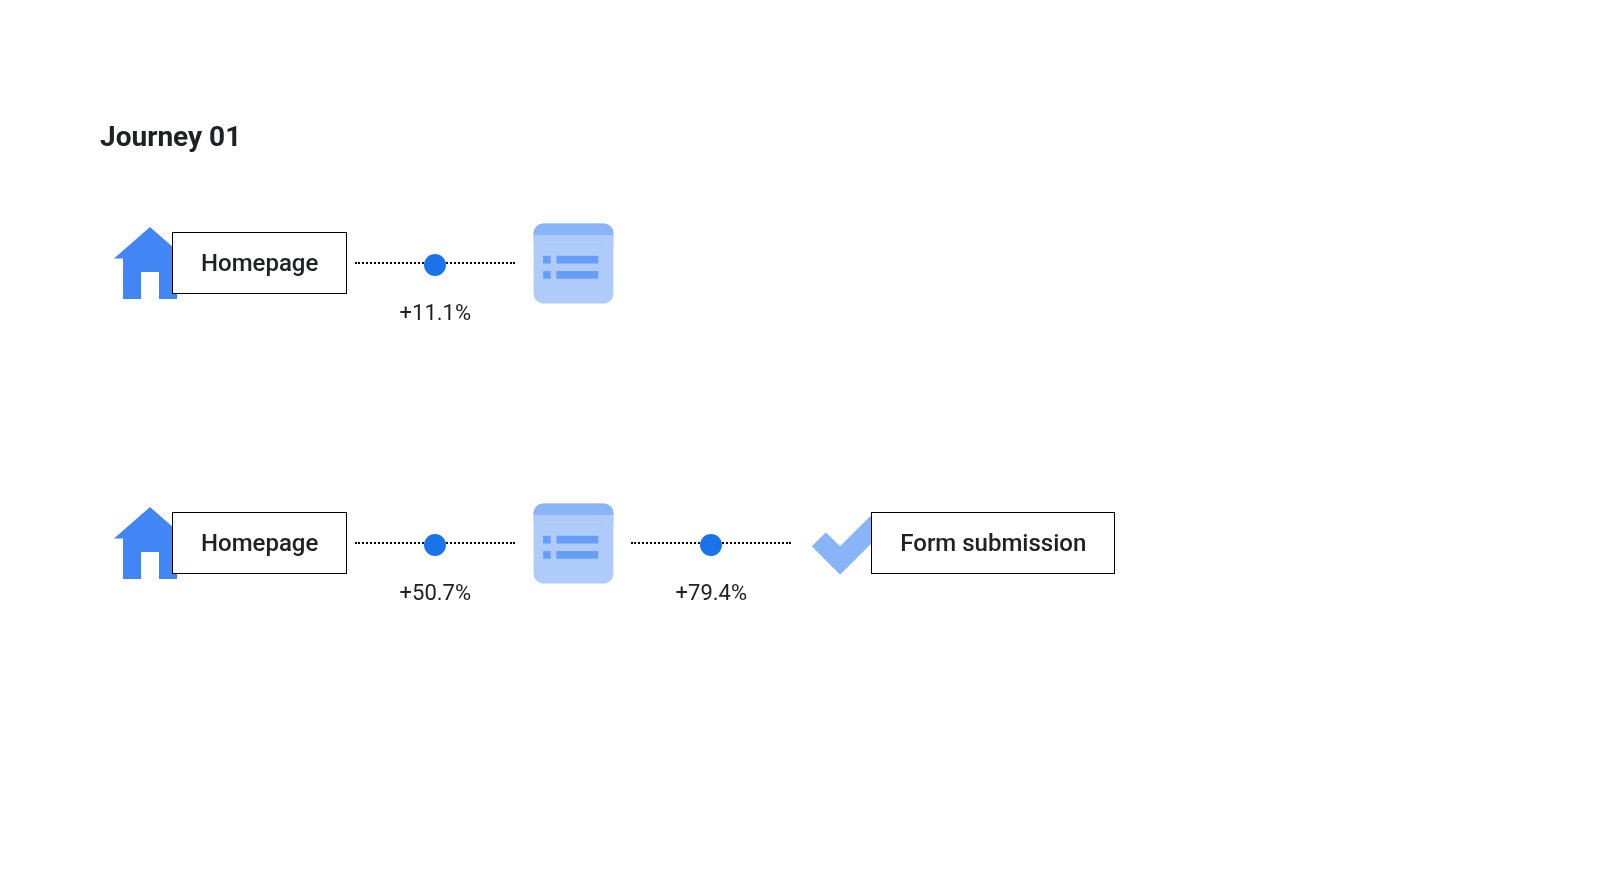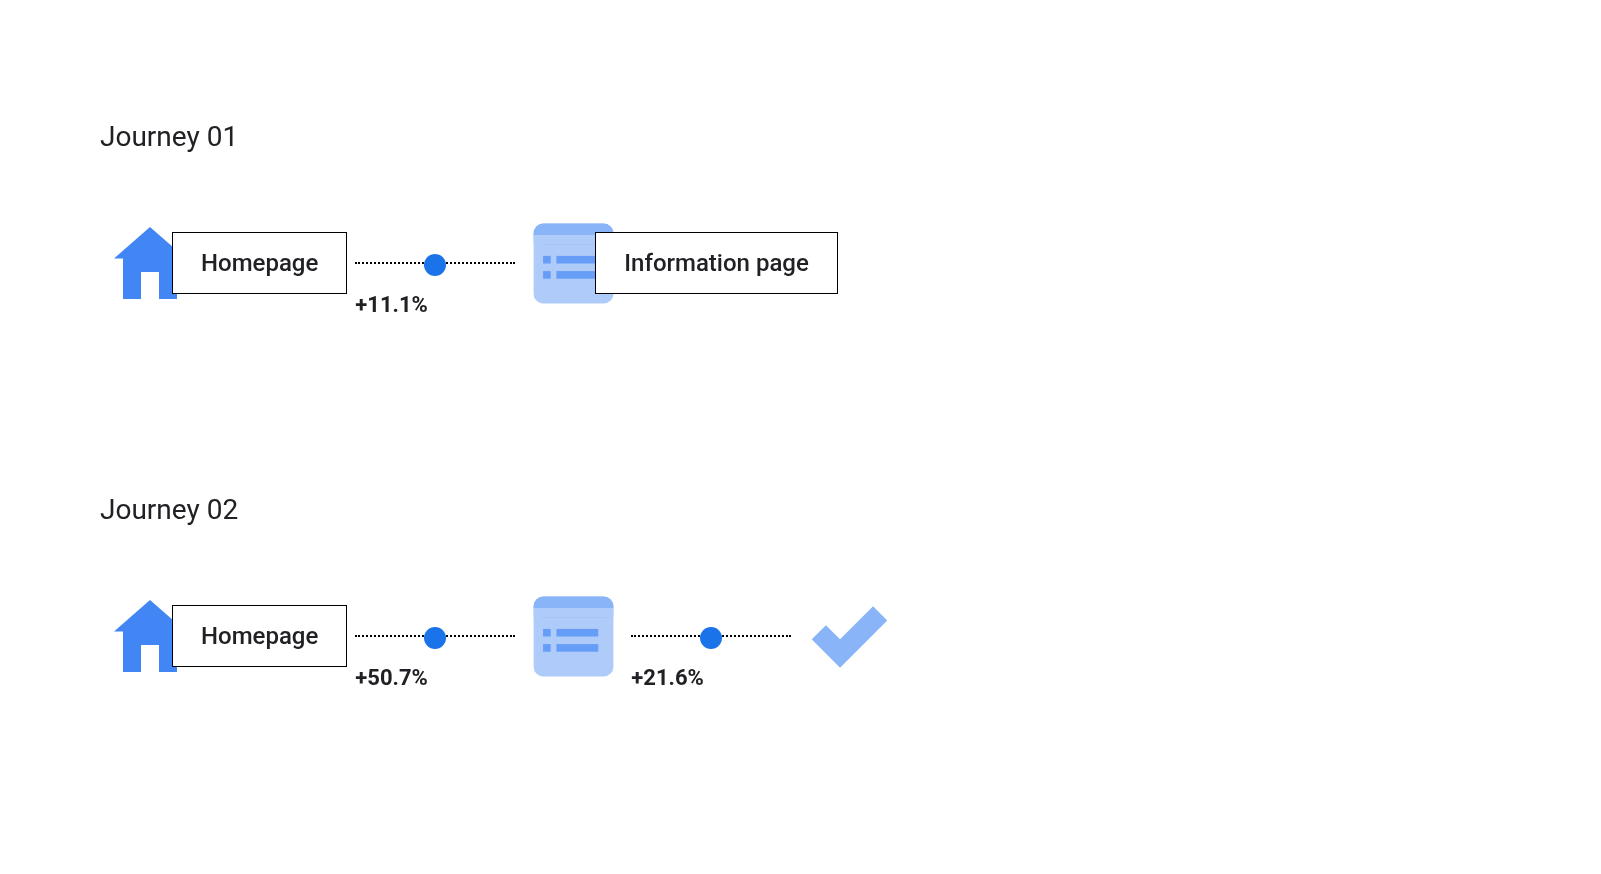--- a/index.html
+++ b/index.html
@@ -9,21 +9,21 @@
       width: 1601px;
       height: 874px;
       position: relative;
       padding: 120px 100px;
     }
     .journey {
       margin-bottom: 180px;
     }
     .journey-title {
       font-size: 28px;
-      font-weight: 400;
+      font-weight: 700;
       color: #202124;
       margin-bottom: 60px;
     }
     .flow {
       display: flex;
       align-items: center;
       position: relative;
     }
     .node {
       display: flex;
@@ -67,27 +67,27 @@
       height: 22px;
       background: #1a73e8;
       border-radius: 50%;
       position: absolute;
       top: -10px;
       left: 50%;
       transform: translateX(-50%);
     }
     .connector-label {
       font-size: 22px;
-      font-weight: 700;
+      font-weight: 400;
       color: #202124;
       margin-top: 28px;
       position: absolute;
-      top: 2px;
+      top: 10px;
       width: 100%;
-      text-align: left;
+      text-align: center;
     }
   </style>
 </head>
 <body>
 
 <div class="journey">
   <div class="journey-title">Journey 01</div>
   <div class="flow">
 
     <div class="node">
@@ -111,28 +111,26 @@
         <svg width="95" height="95" viewBox="0 0 100 100">
           <rect x="8" y="8" width="84" height="84" rx="10" fill="#aecbfa"></rect>
           <rect x="8" y="8" width="84" height="22" rx="10" fill="#8ab4f8"></rect>
           <rect x="8" y="20" width="84" height="10" fill="#aecbfa"></rect>
           <rect x="18" y="42" width="8" height="8" fill="#669df6"></rect>
           <rect x="32" y="42" width="44" height="8" fill="#669df6"></rect>
           <rect x="18" y="58" width="8" height="8" fill="#669df6"></rect>
           <rect x="32" y="58" width="44" height="8" fill="#669df6"></rect>
         </svg>
       </div>
-      <div class="label-box">Information page</div>
     </div>
 
   </div>
 </div>
 
 <div class="journey">
-  <div class="journey-title">Journey 02</div>
   <div class="flow">
 
     <div class="node">
       <div class="icon-container">
         <svg width="90" height="90" viewBox="0 0 100 100">
           <path d="M50 10 L90 45 L80 45 L80 90 L60 90 L60 60 L40 60 L40 90 L20 90 L20 45 L10 45 Z" fill="#4285f4"></path>
         </svg>
       </div>
       <div class="label-box">Homepage</div>
     </div>
@@ -155,25 +153,26 @@
           <rect x="18" y="58" width="8" height="8" fill="#669df6"></rect>
           <rect x="32" y="58" width="44" height="8" fill="#669df6"></rect>
         </svg>
       </div>
     </div>
 
     <div class="connector">
       <div class="dotted-line">
         <div class="dot"></div>
       </div>
-      <div class="connector-label">+21.6%</div>
+      <div class="connector-label">+79.4%</div>
     </div>
 
     <div class="node">
       <div class="icon-container">
         <svg width="95" height="85" viewBox="0 0 100 90">
           <path d="M10 48 L25 33 L40 48 L75 13 L90 28 L40 78 Z" fill="#8ab4f8"></path>
         </svg>
       </div>
+      <div class="label-box">Form submission</div>
     </div>
 
   </div>
 </div>
 
 </body></html>

